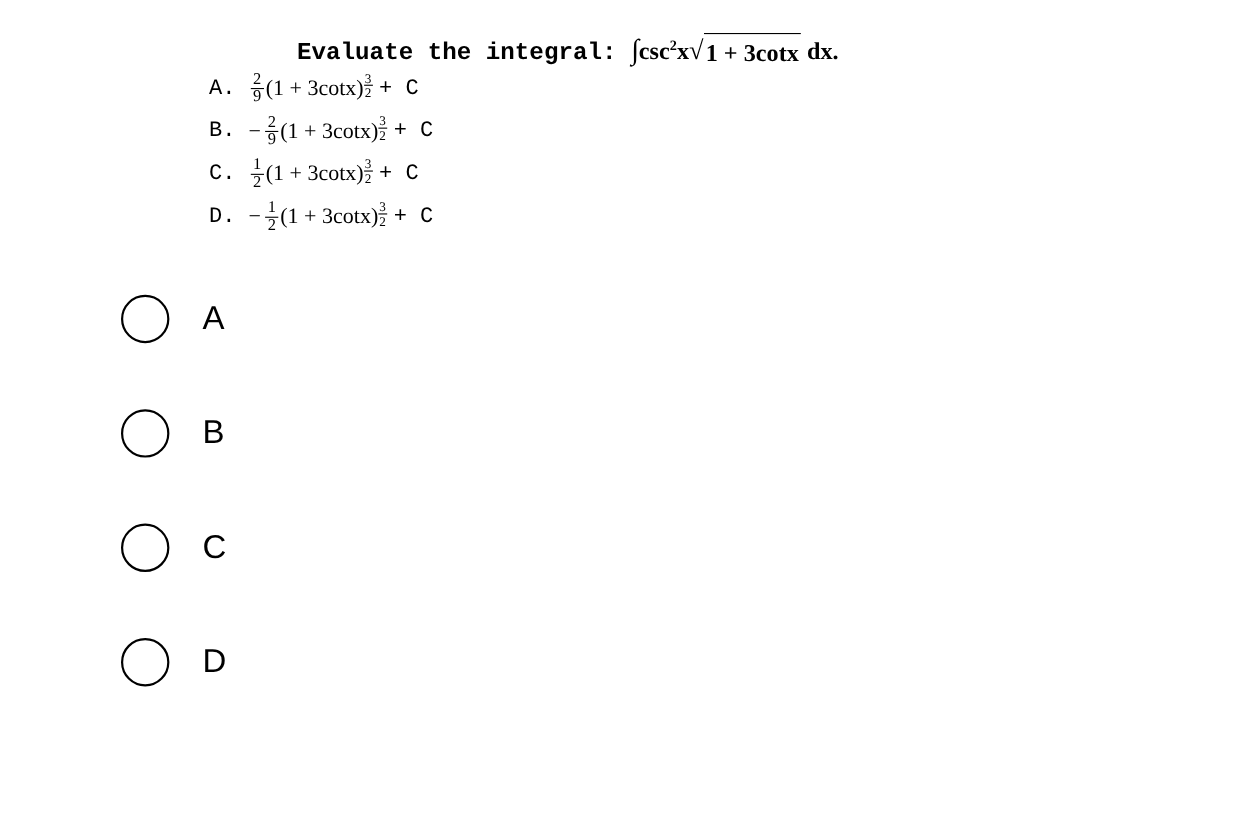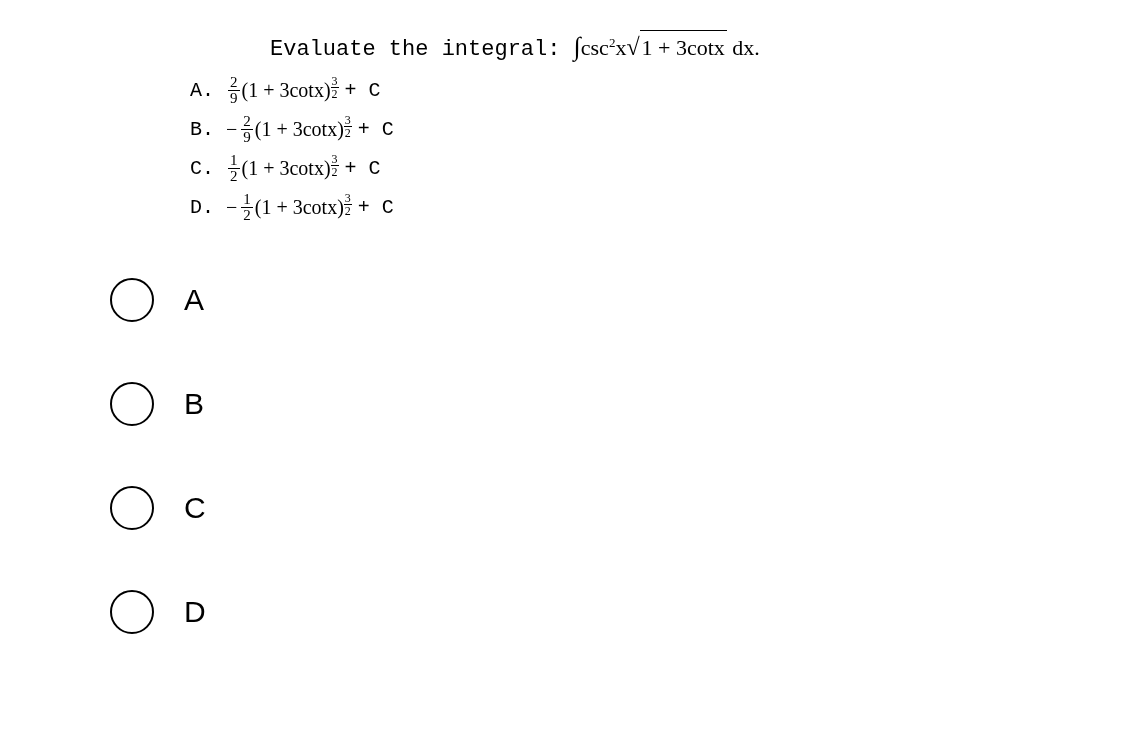--- a/index.html
+++ b/index.html
@@ -16,21 +16,22 @@
       padding: 20px 40px;
     }
     .question-area {
       margin-left: 150px;
       margin-top: 10px;
     }
     .prompt {
       font-family: 'Courier New', monospace;
       font-size: 22px;
       margin-left: 80px;
-      margin-bottom: 10px;
+      margin-bottom: 0;
+      font-weight: bold;
     }
     .prompt .math {
       font-family: 'Times New Roman', serif;
     }
     .answer-line {
       font-family: 'Courier New', monospace;
       font-size: 20px;
       margin-bottom: 8px;
       display: flex;
       align-items: center;

